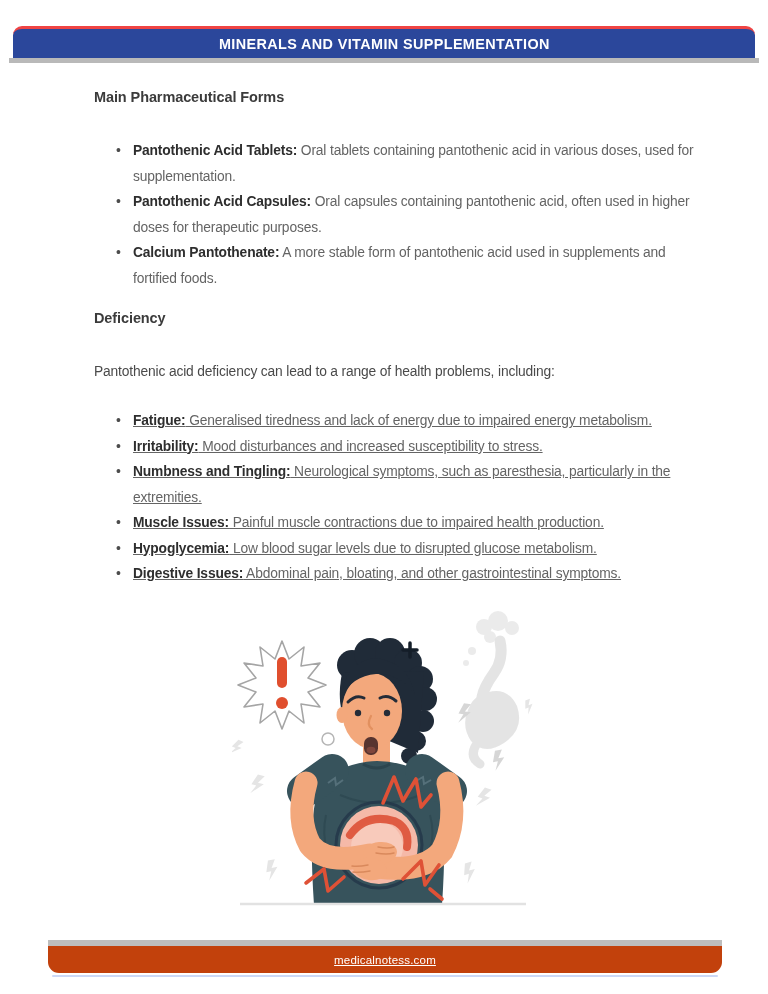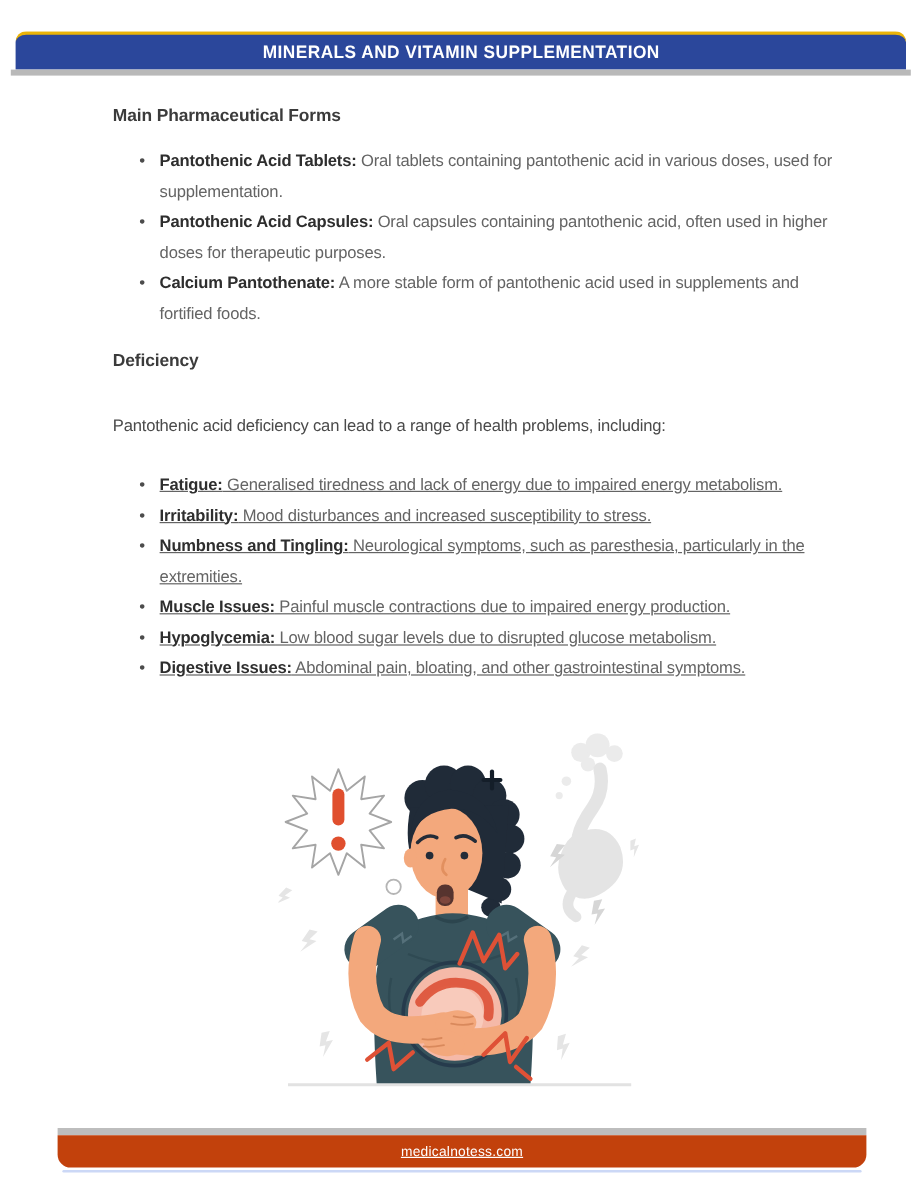--- a/index.html
+++ b/index.html
@@ -1,33 +1,33 @@
 <!DOCTYPE html>
 <html><head>
 <meta charset="utf-8">
 <style>
   html,body{margin:0;padding:0;}
   body{background:#ffffff;font-family:"Liberation Sans",sans-serif;}
   .page{position:relative;width:768px;height:994px;background:#ffffff;overflow:hidden;margin:0 auto;}
 
   
   .header-banner{position:absolute;left:13px;right:13px;top:26px;height:32px;
-    background:#2b479b;border-top:3px solid #eab308;box-sizing:border-box;
+    background:#2b479b;border-top:3px solid #ef4444;box-sizing:border-box;
     border-radius:9px 9px 0 0;display:flex;align-items:center;justify-content:center;}
   .header-banner .title{color:#ffffff;font-weight:700;font-size:15px;letter-spacing:.4px;
     transform:scaleX(.96);white-space:nowrap;}
   .header-shadow{position:absolute;left:9px;right:9px;top:58px;height:5px;background:#b9b9b9;}
 
   
   .content{position:absolute;left:94px;right:70px;top:89px;color:#646464;
     font-size:13.8px;letter-spacing:-.15px;}
   .sec-heading{margin:0;font-size:14.5px;font-weight:700;color:#3b3b3b;letter-spacing:-.1px;}
   .intro{margin:33px 0 0 0;color:#4a4a4a;line-height:25px;}
   ul.bullets{list-style:none;margin:0;padding:0 0 0 22px;}
-  ul.bullets.first{margin-top:16px;}
+  ul.bullets.first{margin-top:33px;}
   ul.bullets.second{margin-top:24px;text-decoration:underline;}
   ul.bullets li{position:relative;line-height:25.5px;padding-left:17px;}
   ul.bullets li::before{content:"\2022";position:absolute;left:0;top:0;color:#4c4c4c;
     font-size:14px;}
   .lead{font-weight:700;color:#2e2e2e;}
   .h-def{margin-top:19px;}
 
   
   .illustration{position:absolute;left:232px;top:611px;width:302px;height:302px;}
 
@@ -58,21 +58,21 @@
     </ul>
 
     <h2 class="sec-heading h-def">Deficiency</h2>
 
     <p class="intro">Pantothenic acid deficiency can lead to a range of health problems, including:</p>
 
     <ul class="bullets second">
       <li><span class="lead">Fatigue:</span><span> Generalised tiredness and lack of energy due to impaired energy metabolism.</span></li>
       <li><span class="lead">Irritability:</span><span> Mood disturbances and increased susceptibility to stress.</span></li>
       <li><span class="lead">Numbness and Tingling:</span><span> Neurological symptoms, such as paresthesia, particularly in the extremities.</span></li>
-      <li><span class="lead">Muscle Issues:</span><span> Painful muscle contractions due to impaired energy production.</span></li>
+      <li><span class="lead">Muscle Issues:</span><span> Painful muscle contractions due to impaired health production.</span></li>
       <li><span class="lead">Hypoglycemia:</span><span> Low blood sugar levels due to disrupted glucose metabolism.</span></li>
       <li><span class="lead">Digestive Issues:</span><span> Abdominal pain, bloating, and other gastrointestinal symptoms.</span></li>
     </ul>
   </div>
 
   <div class="illustration">
     <svg width="302" height="302" viewBox="0 0 302 302" xmlns="http://www.w3.org/2000/svg">
 
       <g fill="#e5e5e5">
         <path d="M2,0 L9,0 L4,8 L10,8 L-1,20 L3,11 L-2,11 Z" transform="translate(24,163) rotate(14)"></path>

